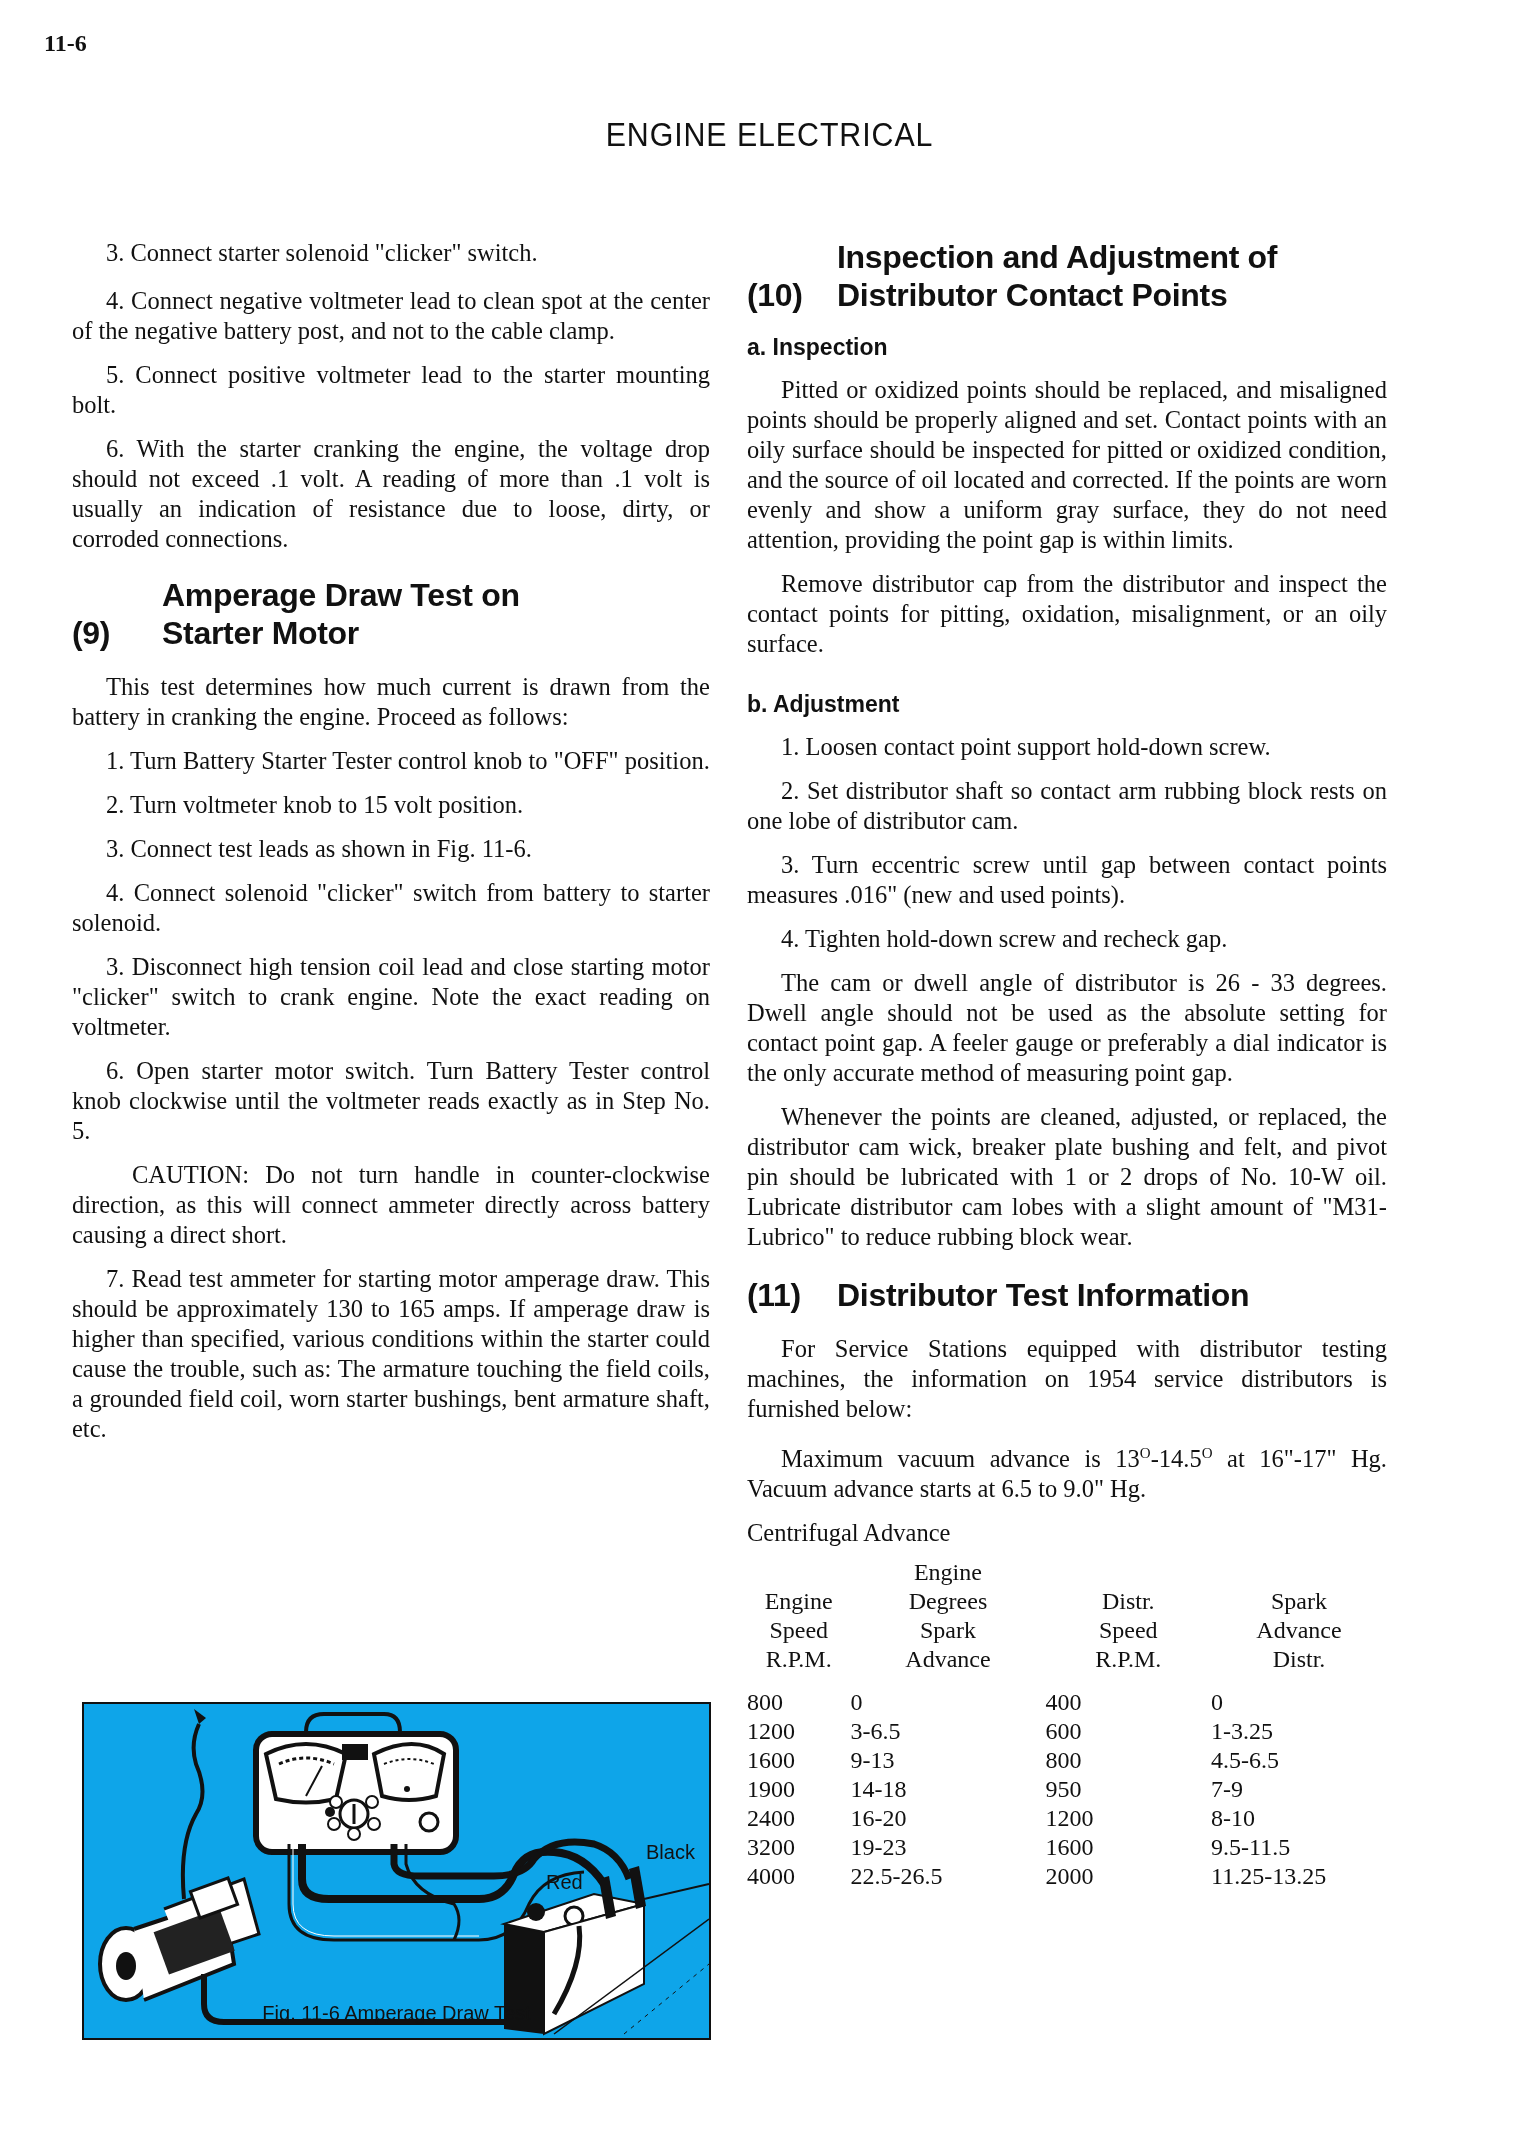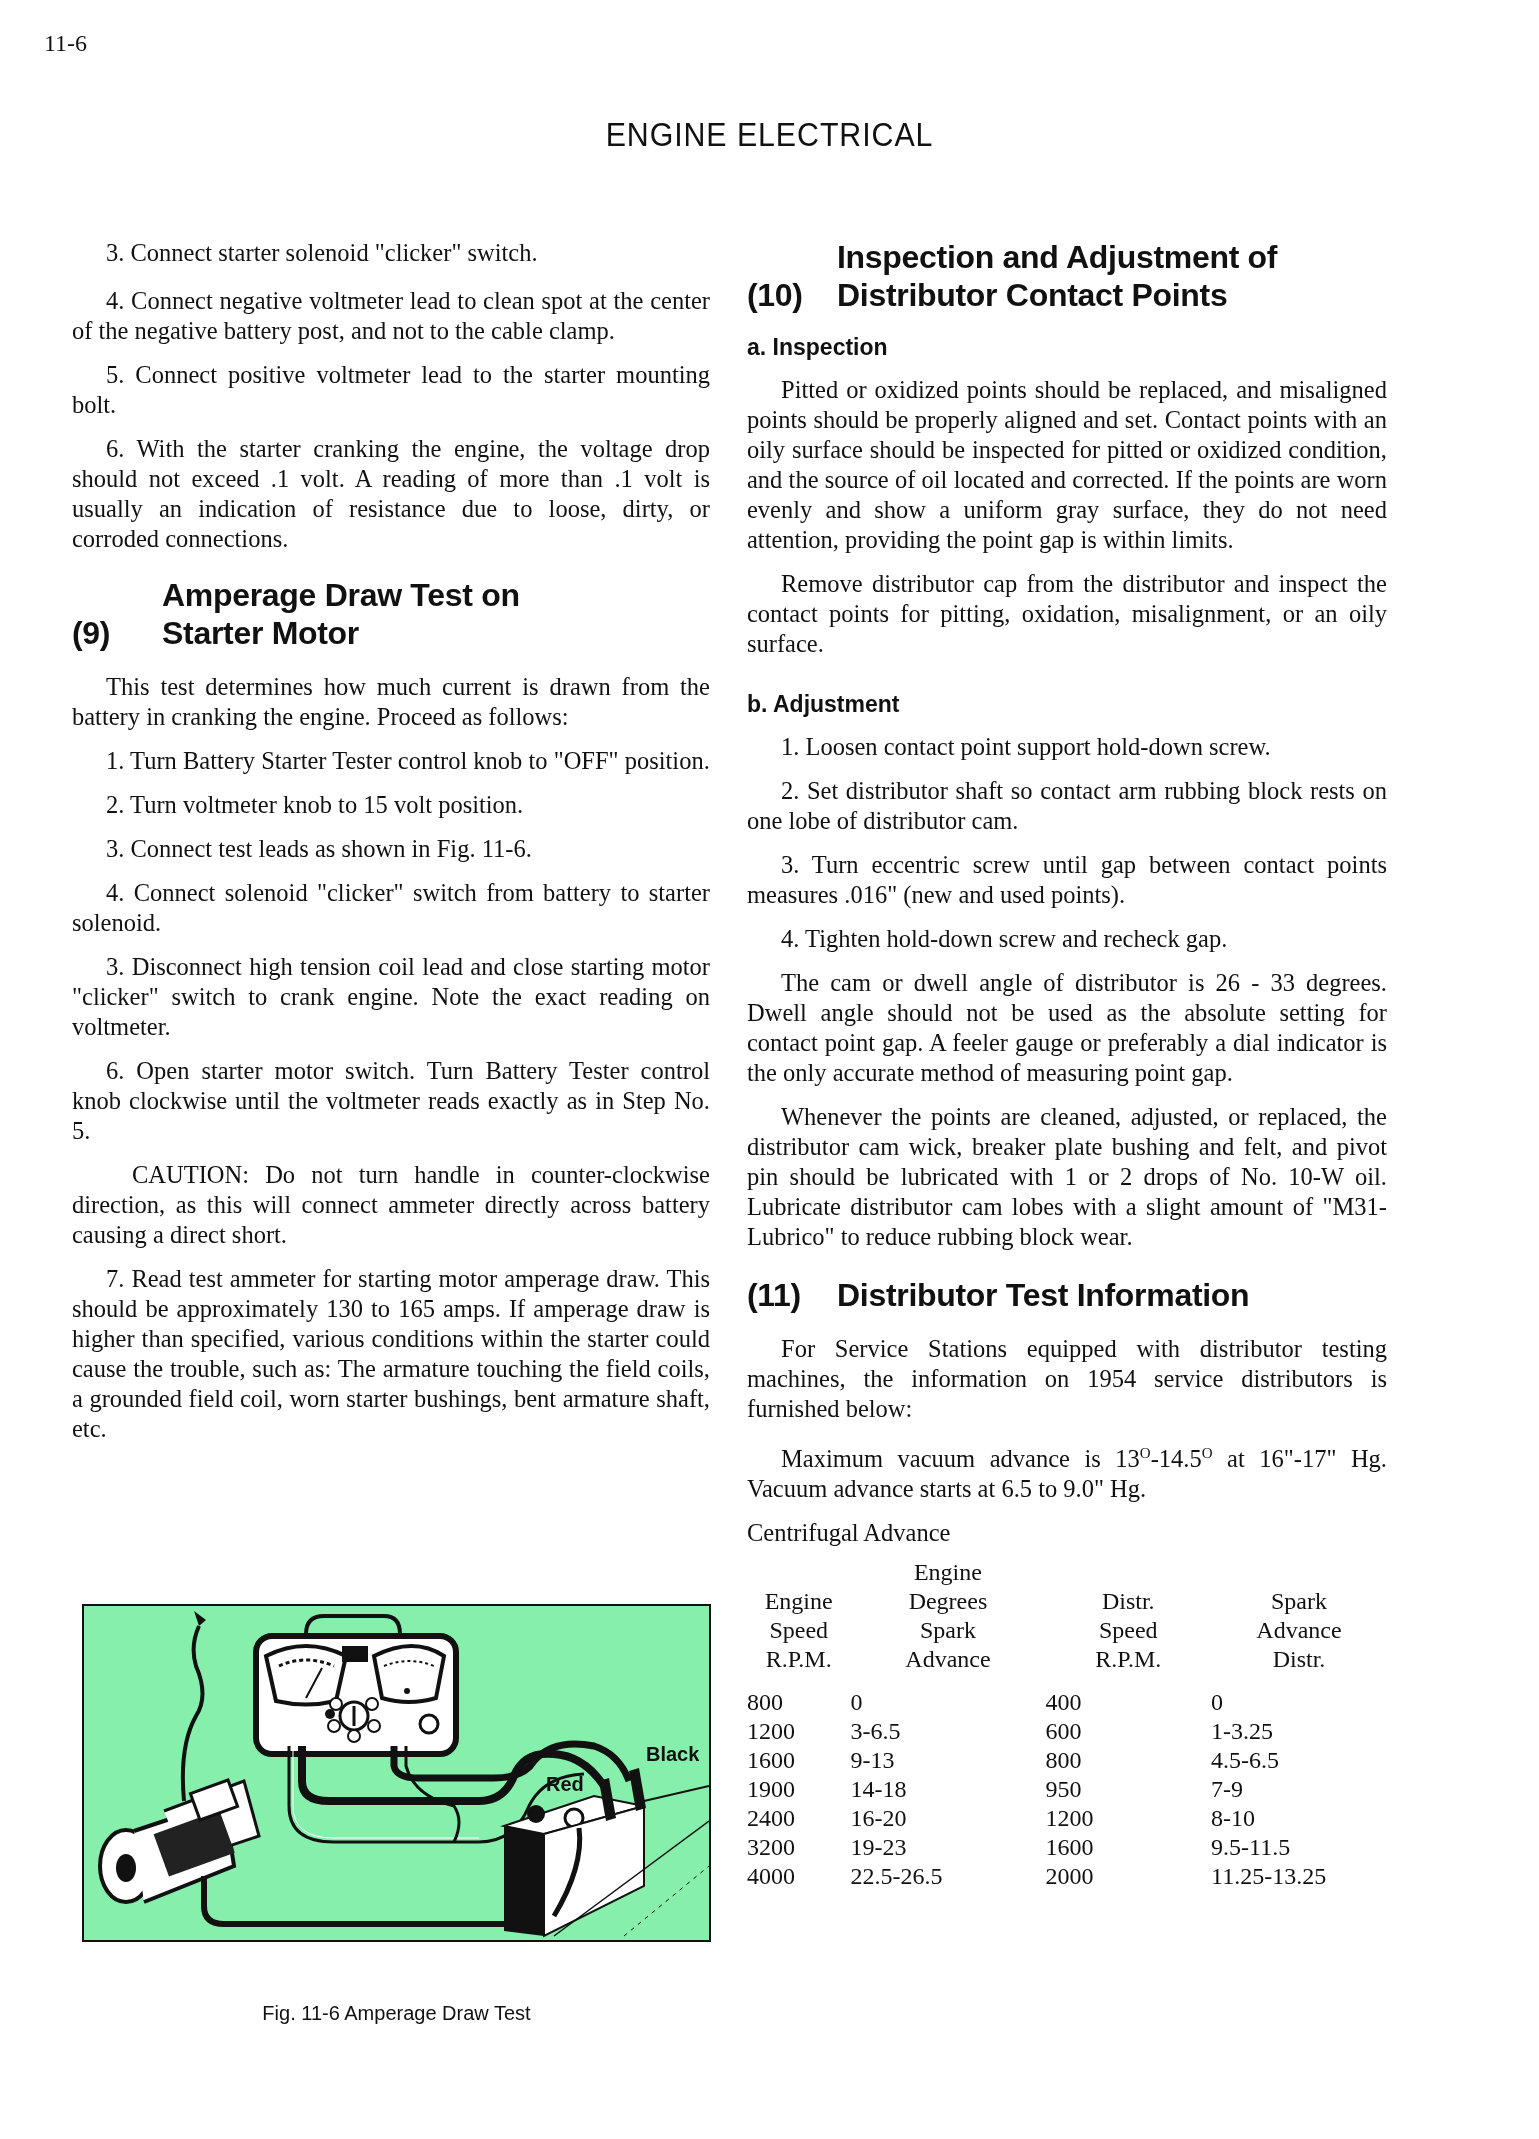--- a/index.html
+++ b/index.html
@@ -1,30 +1,30 @@
 <!DOCTYPE html>
 <html><head>
 <meta charset="utf-8">
 <style>
   html, body { margin: 0; padding: 0; background: #ffffff; }
   body { width: 1539px; height: 2139px; position: relative; overflow: hidden; color: #111; }
   .serif { font-family: "Liberation Serif", "DejaVu Serif", serif; }
   .sans { font-family: "Liberation Sans", "DejaVu Sans", sans-serif; }
-  #page-number { position: absolute; left: 44px; top: 30px; font-size: 24px; }
+  #page-number { position: absolute; left: 44px; top: 30px; font-size: 24px; font-weight: bold; }
   #running-head { position: absolute; left: 0; width: 1539px; top: 116px; text-align: center; font-size: 33px; letter-spacing: 1px; transform: scaleX(0.92); }
   .col { position: absolute; top: 238px; }
   #col-left { left: 72px; width: 638px; }
   #col-right { left: 747px; width: 640px; }
   .p { font-size: 24.5px; line-height: 30px; text-align: justify; margin: 0 0 14px 0; text-indent: 34px; }
   .p.noindent { text-indent: 0; }
   .p.caution { text-indent: 60px; }
   .sec-head { display: flex; font-weight: bold; font-size: 32px; line-height: 38px; margin: 22px 0 20px 0; letter-spacing: -0.3px; align-items: flex-end; }
   .sec-num { width: 90px; flex: none; }
   .sub-head { font-weight: bold; font-size: 23px; margin: 12px 0 14px 0; }
-  #figure-box { position: absolute; left: 82px; top: 1604px; width: 625px; height: 334px; border: 2px solid #111; background: #86efac; font-weight: bold; }
+  #figure-box { position: absolute; left: 82px; top: 1702px; width: 625px; height: 334px; border: 2px solid #111; background: #0ea5e9; }
   #figure-box svg { width: 100%; height: 100%; display: block; }
   #figure-caption { position: absolute; left: 82px; width: 629px; top: 2002px; text-align: center; font-size: 20px; }
   #adv-table { border-collapse: collapse; margin-top: 10px; font-size: 24px; }
   #adv-table th { font-weight: normal; vertical-align: bottom; line-height: 29px; padding: 0; }
   #adv-table td { line-height: 29px; padding: 0; text-align: left; }
   #adv-table .c0 { width: 105px; }
   #adv-table .c1 { width: 200px; }
   #adv-table .c2 { width: 170px; }
   #adv-table .c3 { width: 180px; }
   sup { font-size: 15px; }

